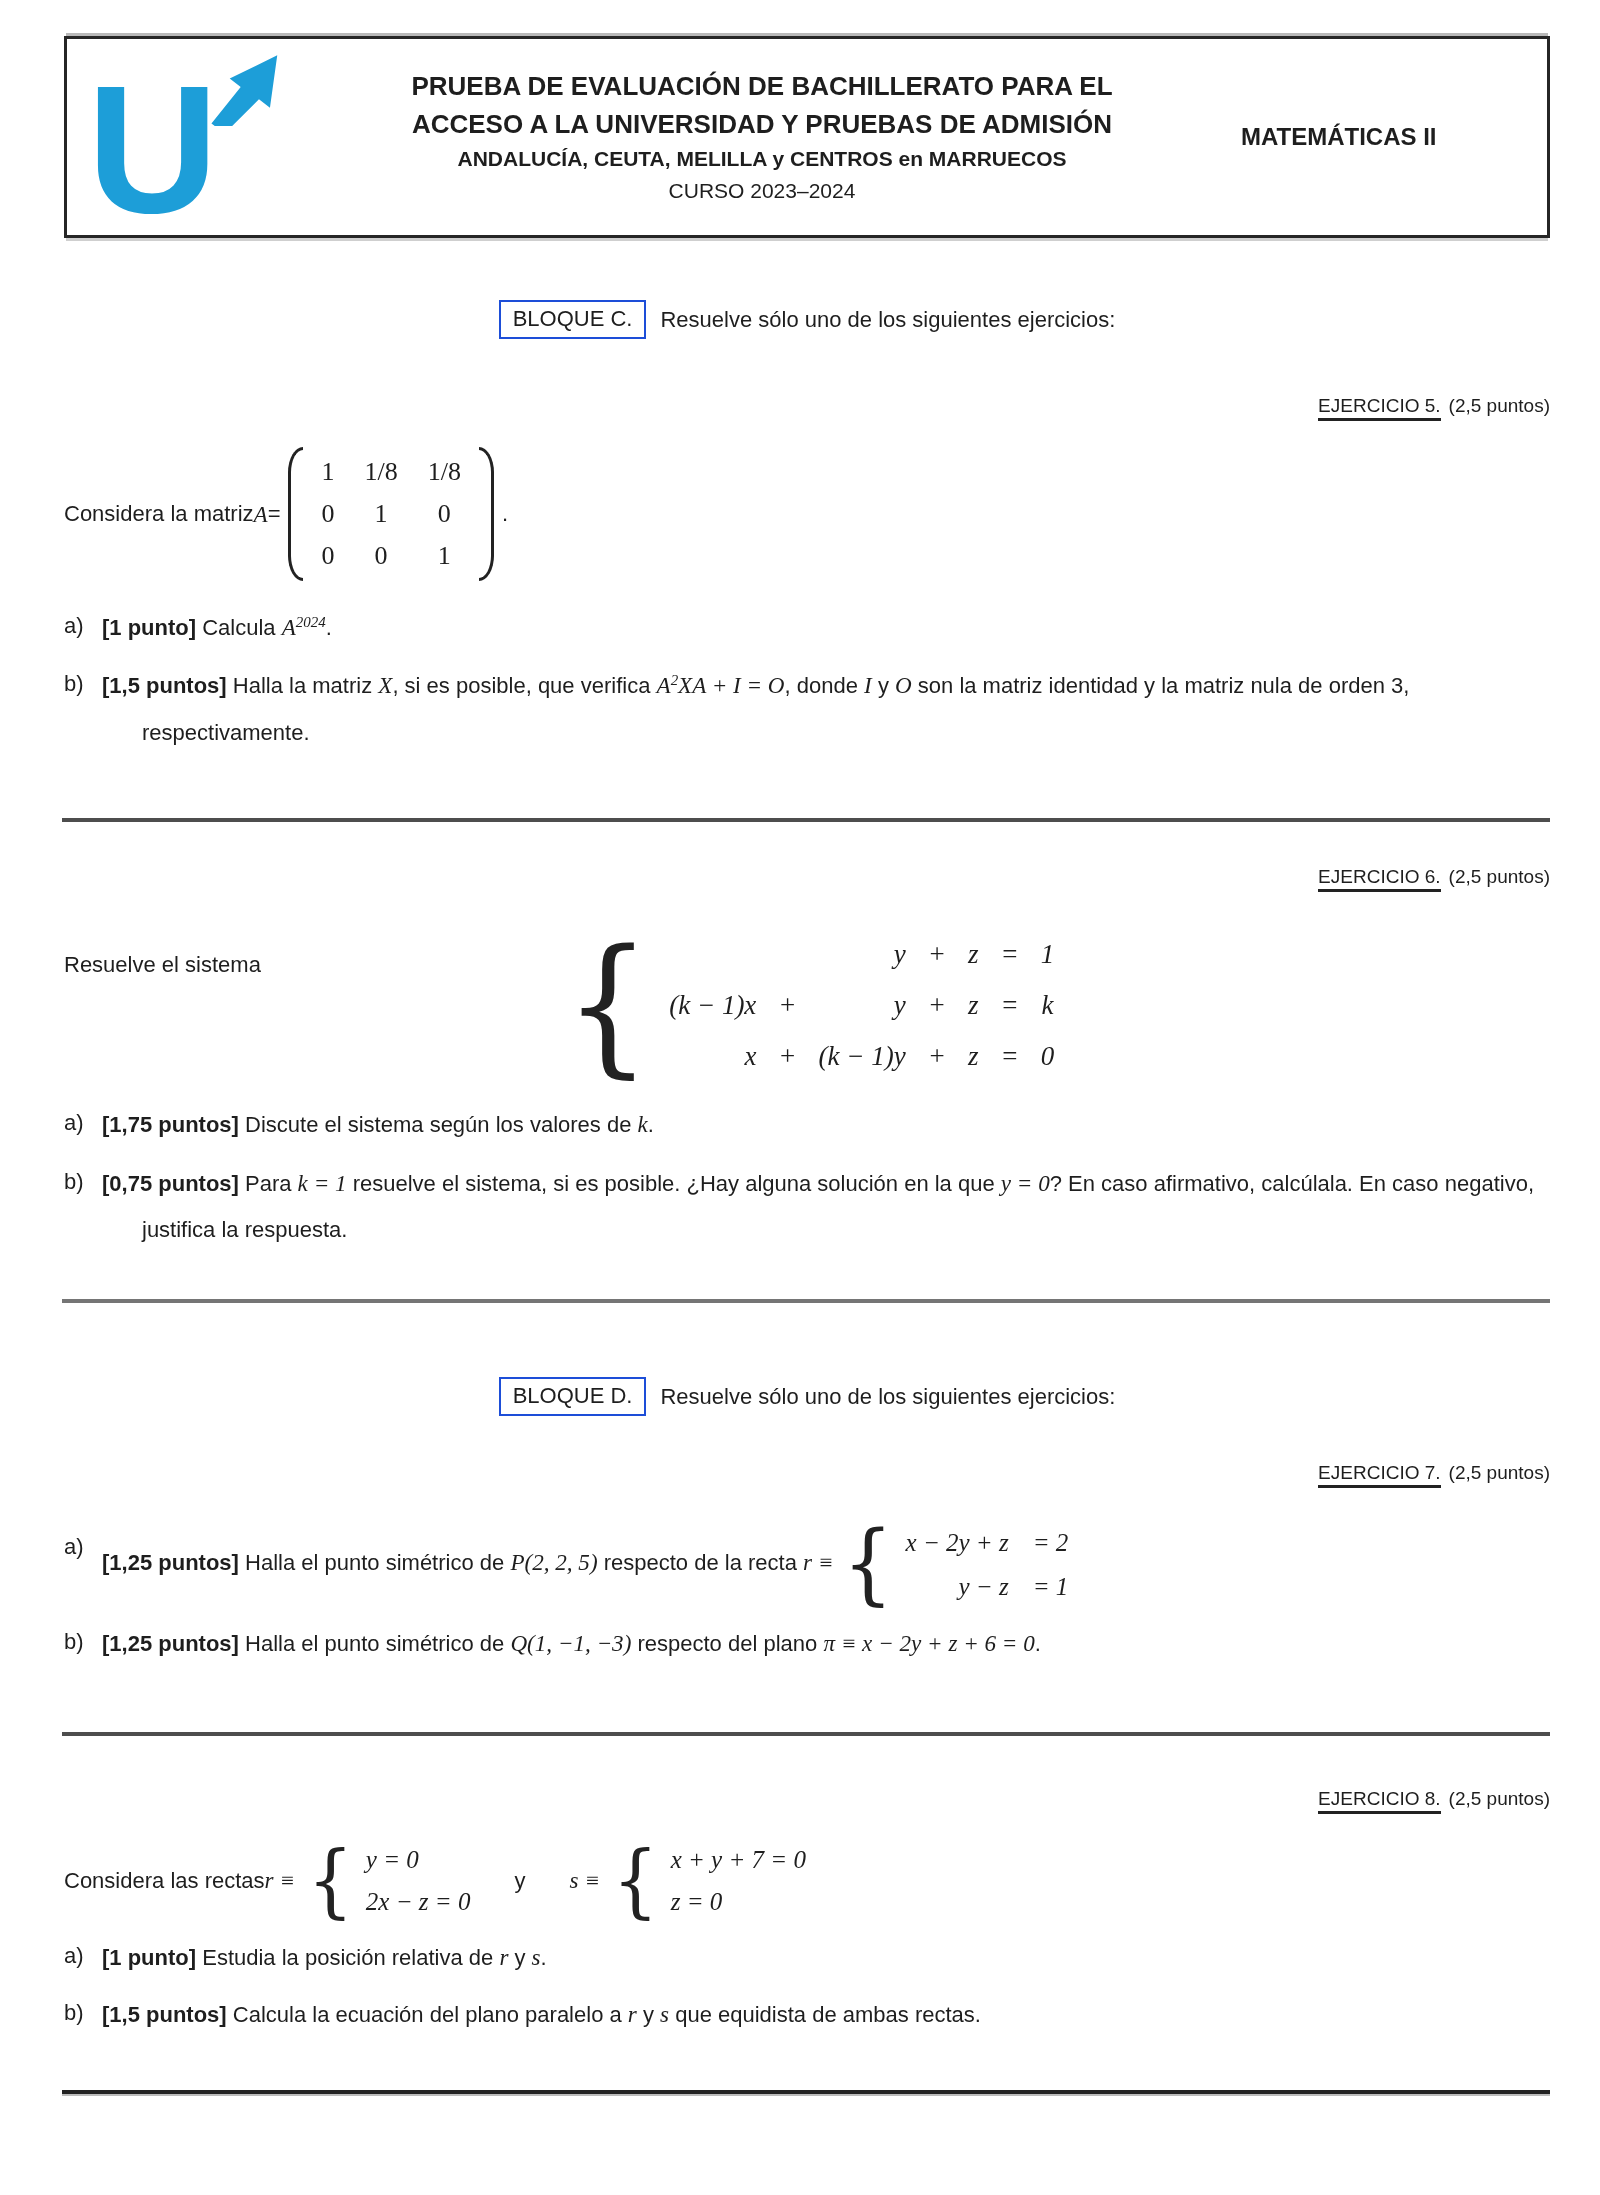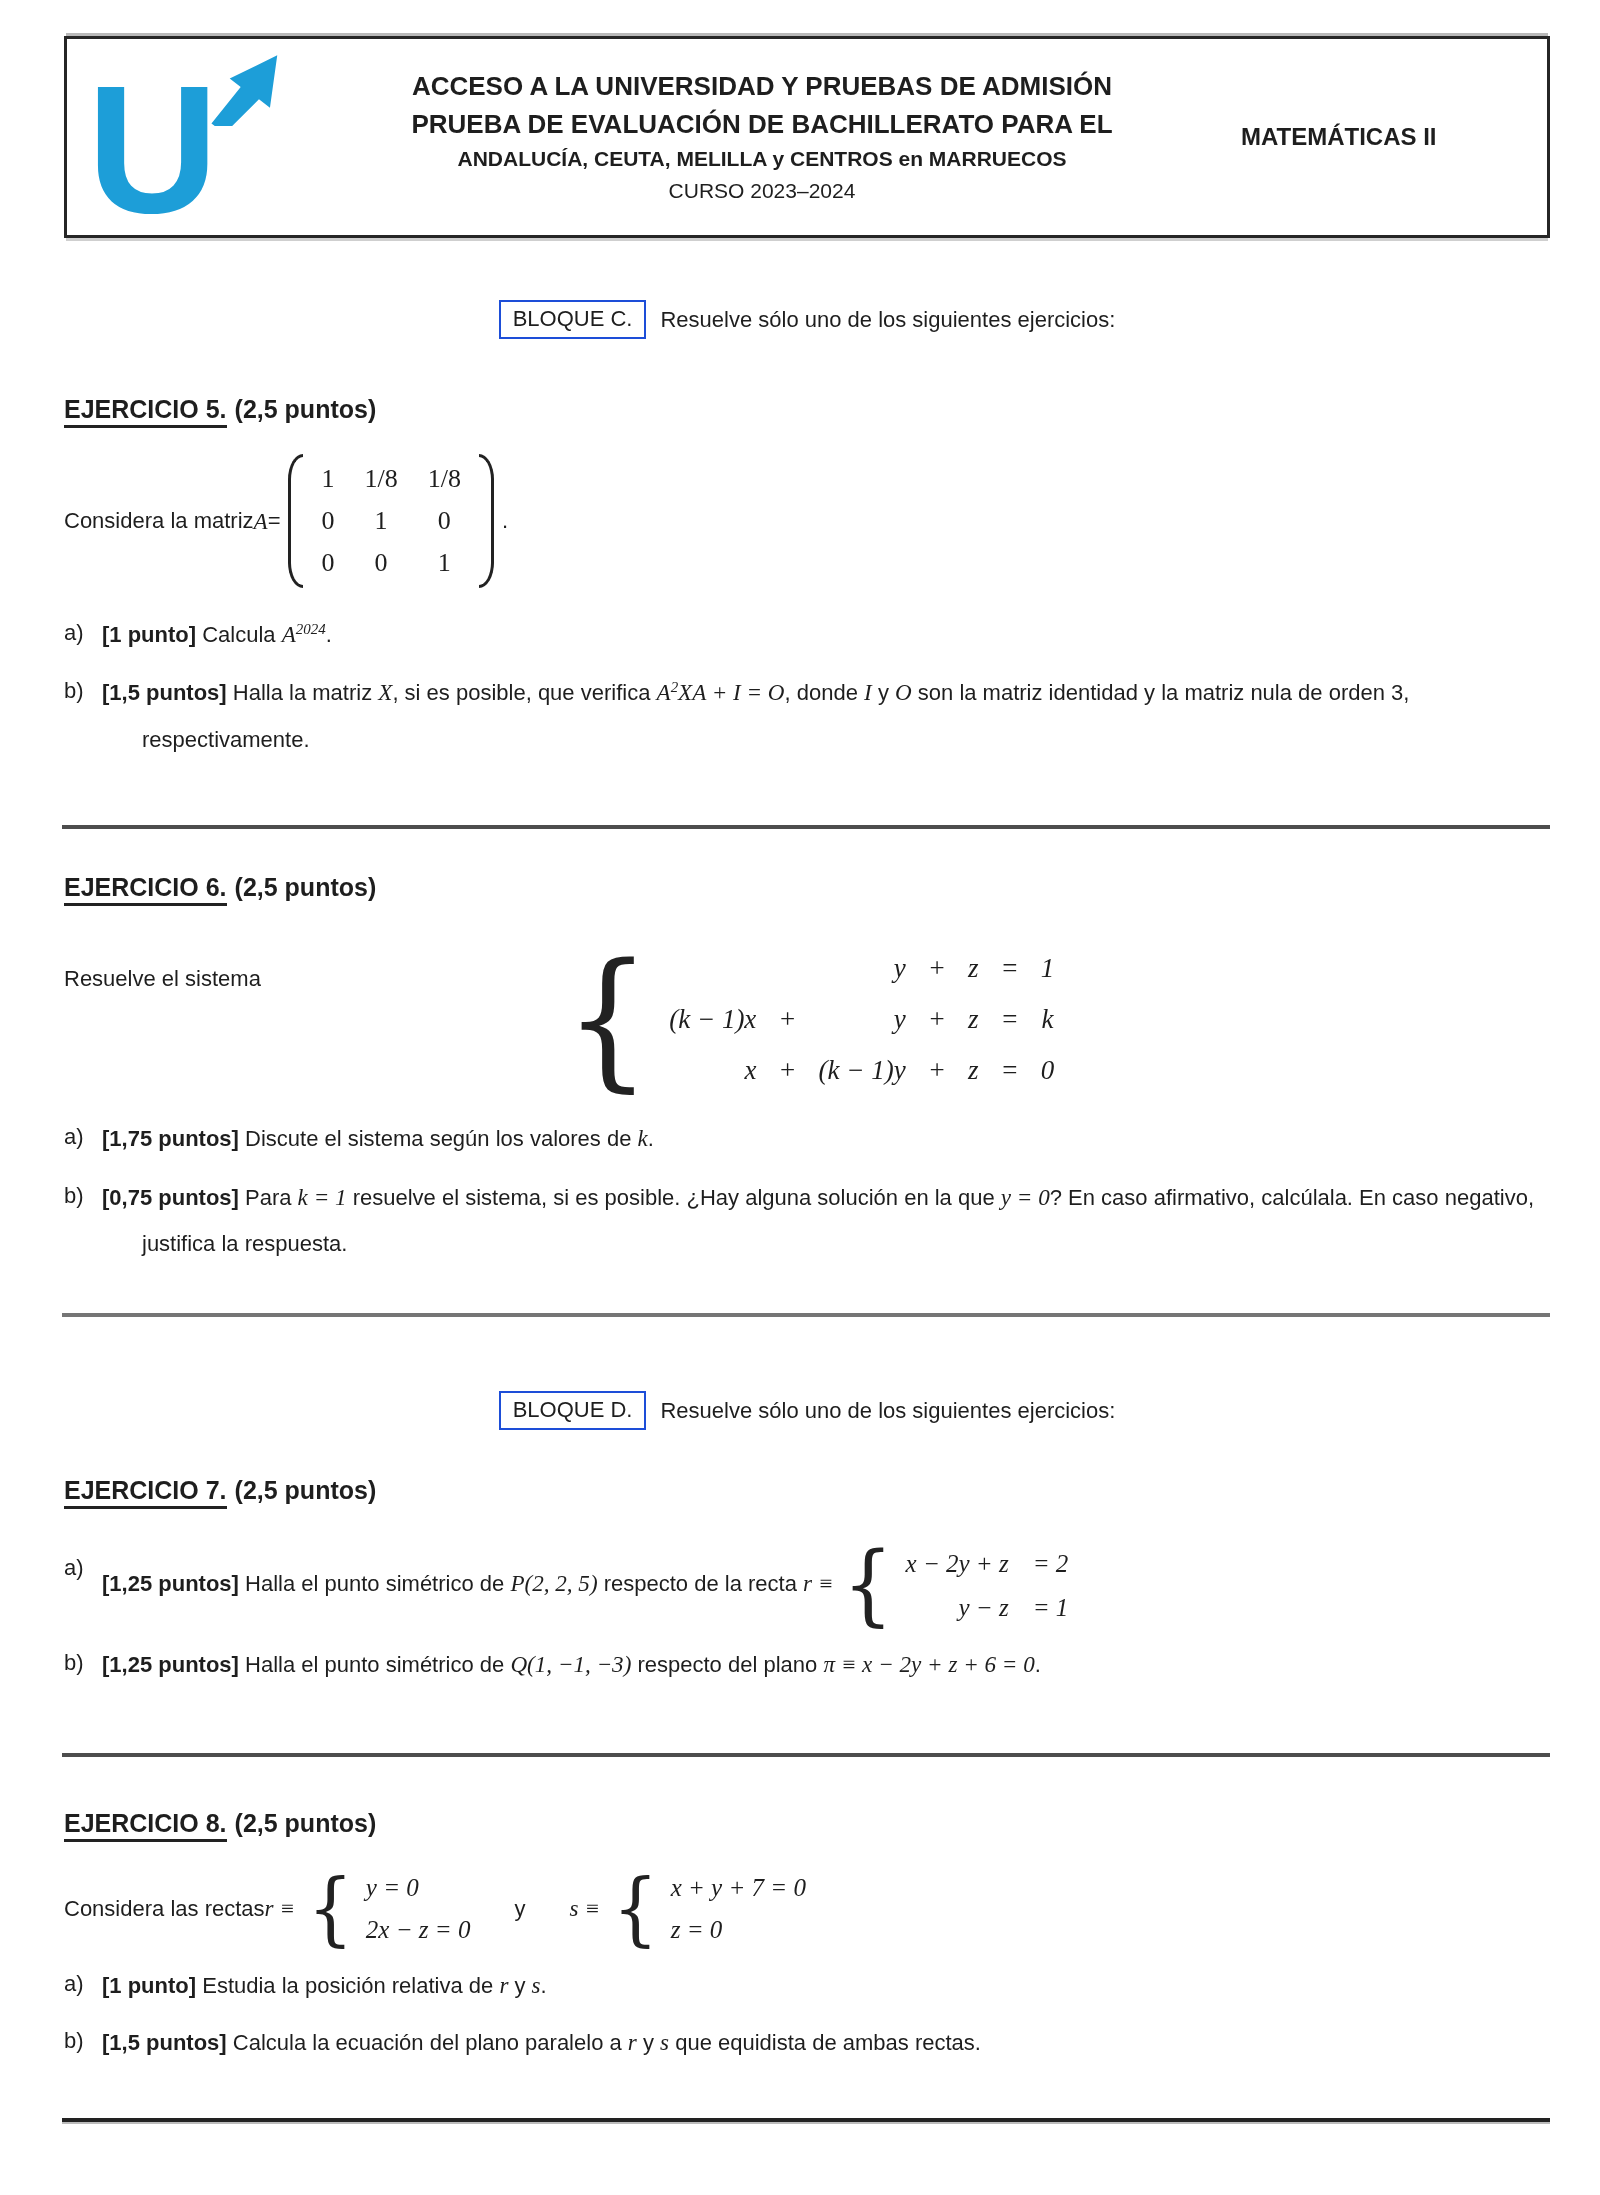--- a/index.html
+++ b/index.html
@@ -39,21 +39,21 @@
     display:flex; justify-content:center; align-items:center;
     gap:14px; font-size:22px;
   }
   .bloque-line.first { margin-top:62px; }
   .bloque-box {
     border:2px solid #1d4ed8;
     padding:4px 12px 5px 12px;
   }
 
   
-  .ej-heading { font-size:25px; font-weight:bold; }
+  .ej-heading { font-size:19px; font-weight:normal;text-align:right; }
   .ej-title { border-bottom:3px solid #222; padding-bottom:2px; }
   .ej-points { margin-left:8px; }
 
   
   .m { font-family:"Liberation Serif", serif; font-style:italic; font-size:1.05em; }
   .pts { font-weight:bold; }
   sup.msup { font-family:"Liberation Serif", serif; font-style:italic; font-size:0.68em; line-height:0; }
 
   
   .item { display:flex; font-size:22px; }
@@ -137,22 +137,22 @@
 <div class="page">
 
   <div class="header-box">
     <div class="logo">
       <span class="logo-u" style="color:#1d9ed8">U</span>
       <svg class="logo-arrow" viewBox="0 0 64 64">
         <path d="M2 62 L26 32 L17 25 L56 6 L50 49 L41 42 L13 70 Z" fill="#1d9ed8"></path>
       </svg>
     </div>
     <div class="titles">
+      <div class="t-line1">PRUEBA DE EVALUACIÓN DE BACHILLERATO PARA EL</div>
       <div class="t-line1">ACCESO A LA UNIVERSIDAD Y PRUEBAS DE ADMISIÓN</div>
-      <div class="t-line1">PRUEBA DE EVALUACIÓN DE BACHILLERATO PARA EL</div>
       <div class="t-line3">ANDALUCÍA, CEUTA, MELILLA y CENTROS en MARRUECOS</div>
       <div class="t-line4">CURSO 2023–2024</div>
     </div>
     <div class="subject">MATEMÁTICAS II</div>
   </div>
 
   <div class="bloque-line first">
     <span class="bloque-box">BLOQUE C.</span>
     <span>Resuelve sólo uno de los siguientes ejercicios:</span>
   </div>

